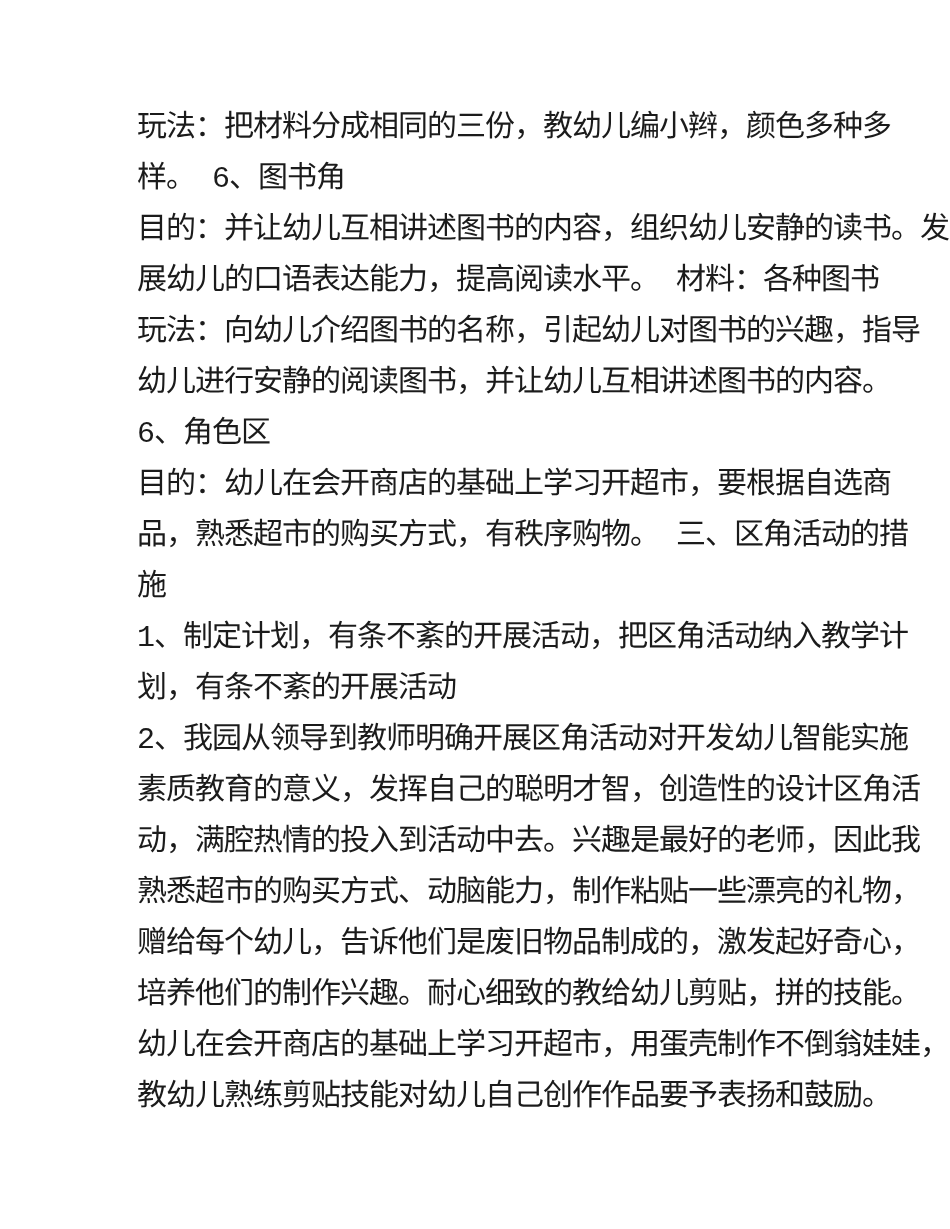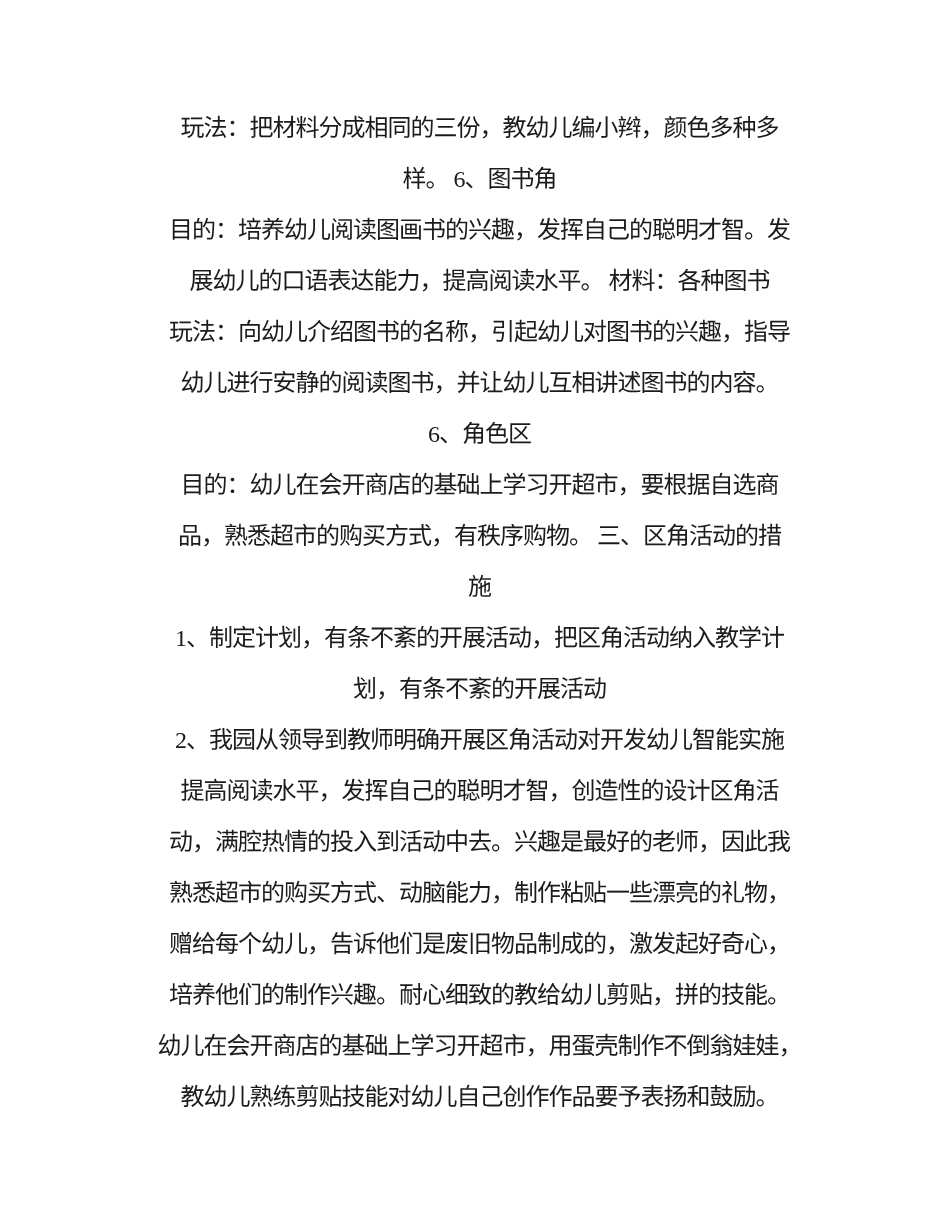--- a/index.html
+++ b/index.html
@@ -10,52 +10,52 @@
   .page {
     position: relative;
     width: 950px;
     height: 1229px;
     background: #ffffff;
     overflow: hidden;
     box-sizing: border-box;
     padding: 103px 128px 0 137px;
   }
   .text-block {
-    font-family: Liberation Serif, serif;
-    font-size: 24px;
+    font-family: Liberation Mono, monospace;
+    font-size: 30px;
     letter-spacing: -1px;
     color: #1b1b1b;
-    text-align: center;
+    text-align: left;
   }
   .text-line {
     height: 51px;
     line-height: 51px;
     white-space: pre;
     overflow: visible;
   }
 </style>
 </head>
 <body>
 
 <div class="page">
   <div class="text-block">
     <div class="text-line">玩法：把材料分成相同的三份，教幼儿编小辫，颜色多种多</div>
     <div class="text-line">样。 6、图书角</div>
-    <div class="text-line">目的：培养幼儿阅读图画书的兴趣，发挥自己的聪明才智。发</div>
+    <div class="text-line">目的：并让幼儿互相讲述图书的内容，组织幼儿安静的读书。发</div>
     <div class="text-line">展幼儿的口语表达能力，提高阅读水平。 材料：各种图书</div>
     <div class="text-line">玩法：向幼儿介绍图书的名称，引起幼儿对图书的兴趣，指导</div>
     <div class="text-line">幼儿进行安静的阅读图书，并让幼儿互相讲述图书的内容。</div>
     <div class="text-line">6、角色区</div>
     <div class="text-line">目的：幼儿在会开商店的基础上学习开超市，要根据自选商</div>
     <div class="text-line">品，熟悉超市的购买方式，有秩序购物。 三、区角活动的措</div>
     <div class="text-line">施</div>
     <div class="text-line">1、制定计划，有条不紊的开展活动，把区角活动纳入教学计</div>
     <div class="text-line">划，有条不紊的开展活动</div>
     <div class="text-line">2、我园从领导到教师明确开展区角活动对开发幼儿智能实施</div>
-    <div class="text-line">提高阅读水平，发挥自己的聪明才智，创造性的设计区角活</div>
+    <div class="text-line">素质教育的意义，发挥自己的聪明才智，创造性的设计区角活</div>
     <div class="text-line">动，满腔热情的投入到活动中去。兴趣是最好的老师，因此我</div>
     <div class="text-line">熟悉超市的购买方式、动脑能力，制作粘贴一些漂亮的礼物，</div>
     <div class="text-line">赠给每个幼儿，告诉他们是废旧物品制成的，激发起好奇心，</div>
     <div class="text-line">培养他们的制作兴趣。耐心细致的教给幼儿剪贴，拼的技能。</div>
     <div class="text-line">幼儿在会开商店的基础上学习开超市，用蛋壳制作不倒翁娃娃，</div>
     <div class="text-line">教幼儿熟练剪贴技能对幼儿自己创作作品要予表扬和鼓励。</div>
   </div>
 </div>
 
 </body></html>

